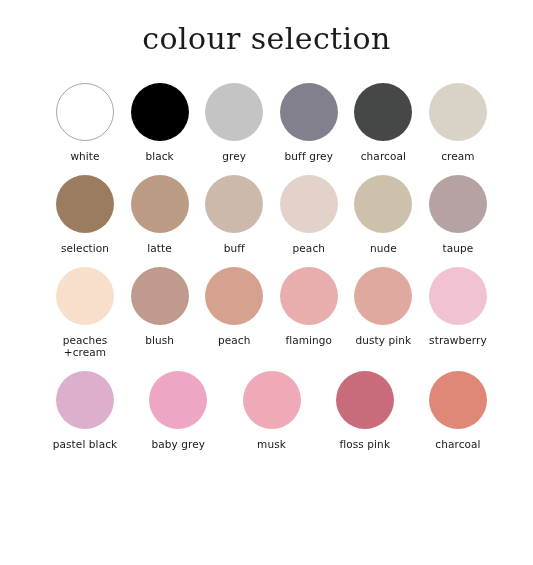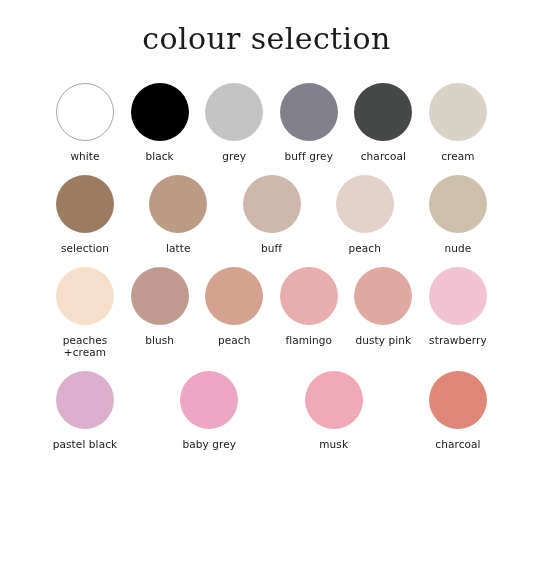--- a/index.html
+++ b/index.html
@@ -130,20 +130,24 @@
         <span class="swatch-label">buff</span>
       </div>
       <div class="swatch">
         <span class="swatch-dot" style="background-color: rgb(227, 210, 202);"></span>
         <span class="swatch-label">peach</span>
       </div>
       <div class="swatch">
         <span class="swatch-dot" style="background-color: rgb(205, 193, 172);"></span>
         <span class="swatch-label">nude</span>
       </div>
+      <div class="swatch">
+        <span class="swatch-dot" style="background-color: rgb(181, 163, 163);"></span>
+        <span class="swatch-label">taupe</span>
+      </div>
     </div>
 
     <div class="swatch-row">
       <div class="swatch">
         <span class="swatch-dot" style="background-color: rgb(247, 223, 203);"></span>
         <span class="swatch-label">peaches
 +cream</span>
       </div>
       <div class="swatch">
         <span class="swatch-dot" style="background-color: rgb(193, 154, 143);"></span>
@@ -174,19 +178,23 @@
       </div>
       <div class="swatch">
         <span class="swatch-dot" style="background-color: rgb(237, 166, 195);"></span>
         <span class="swatch-label">baby grey</span>
       </div>
       <div class="swatch">
         <span class="swatch-dot" style="background-color: rgb(240, 169, 182);"></span>
         <span class="swatch-label">musk</span>
       </div>
       <div class="swatch">
+        <span class="swatch-dot" style="background-color: rgb(202, 107, 123);"></span>
+        <span class="swatch-label">floss pink</span>
+      </div>
+      <div class="swatch">
         <span class="swatch-dot" style="background-color: rgb(223, 136, 120);"></span>
         <span class="swatch-label">charcoal</span>
       </div>
     </div>
 
   </div>
 </div>
 
 </body></html>

